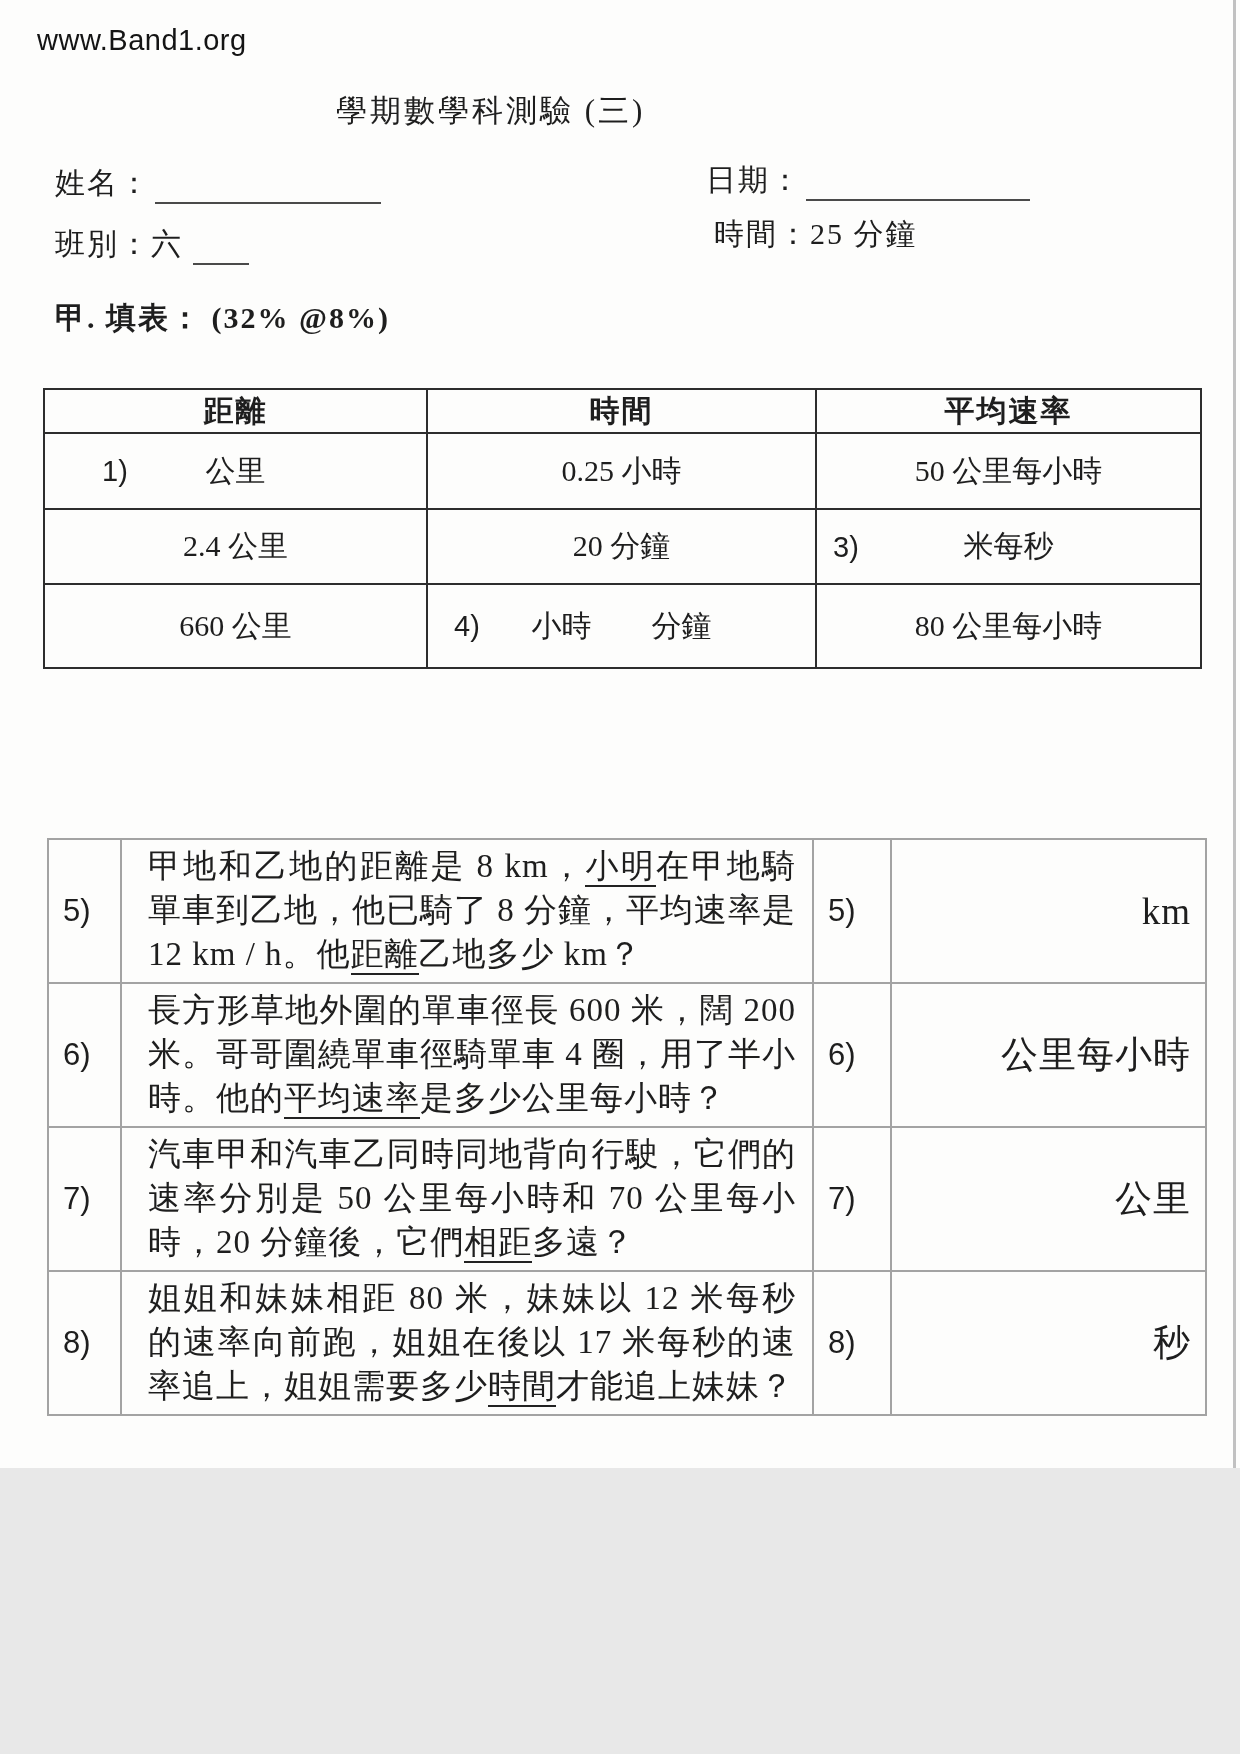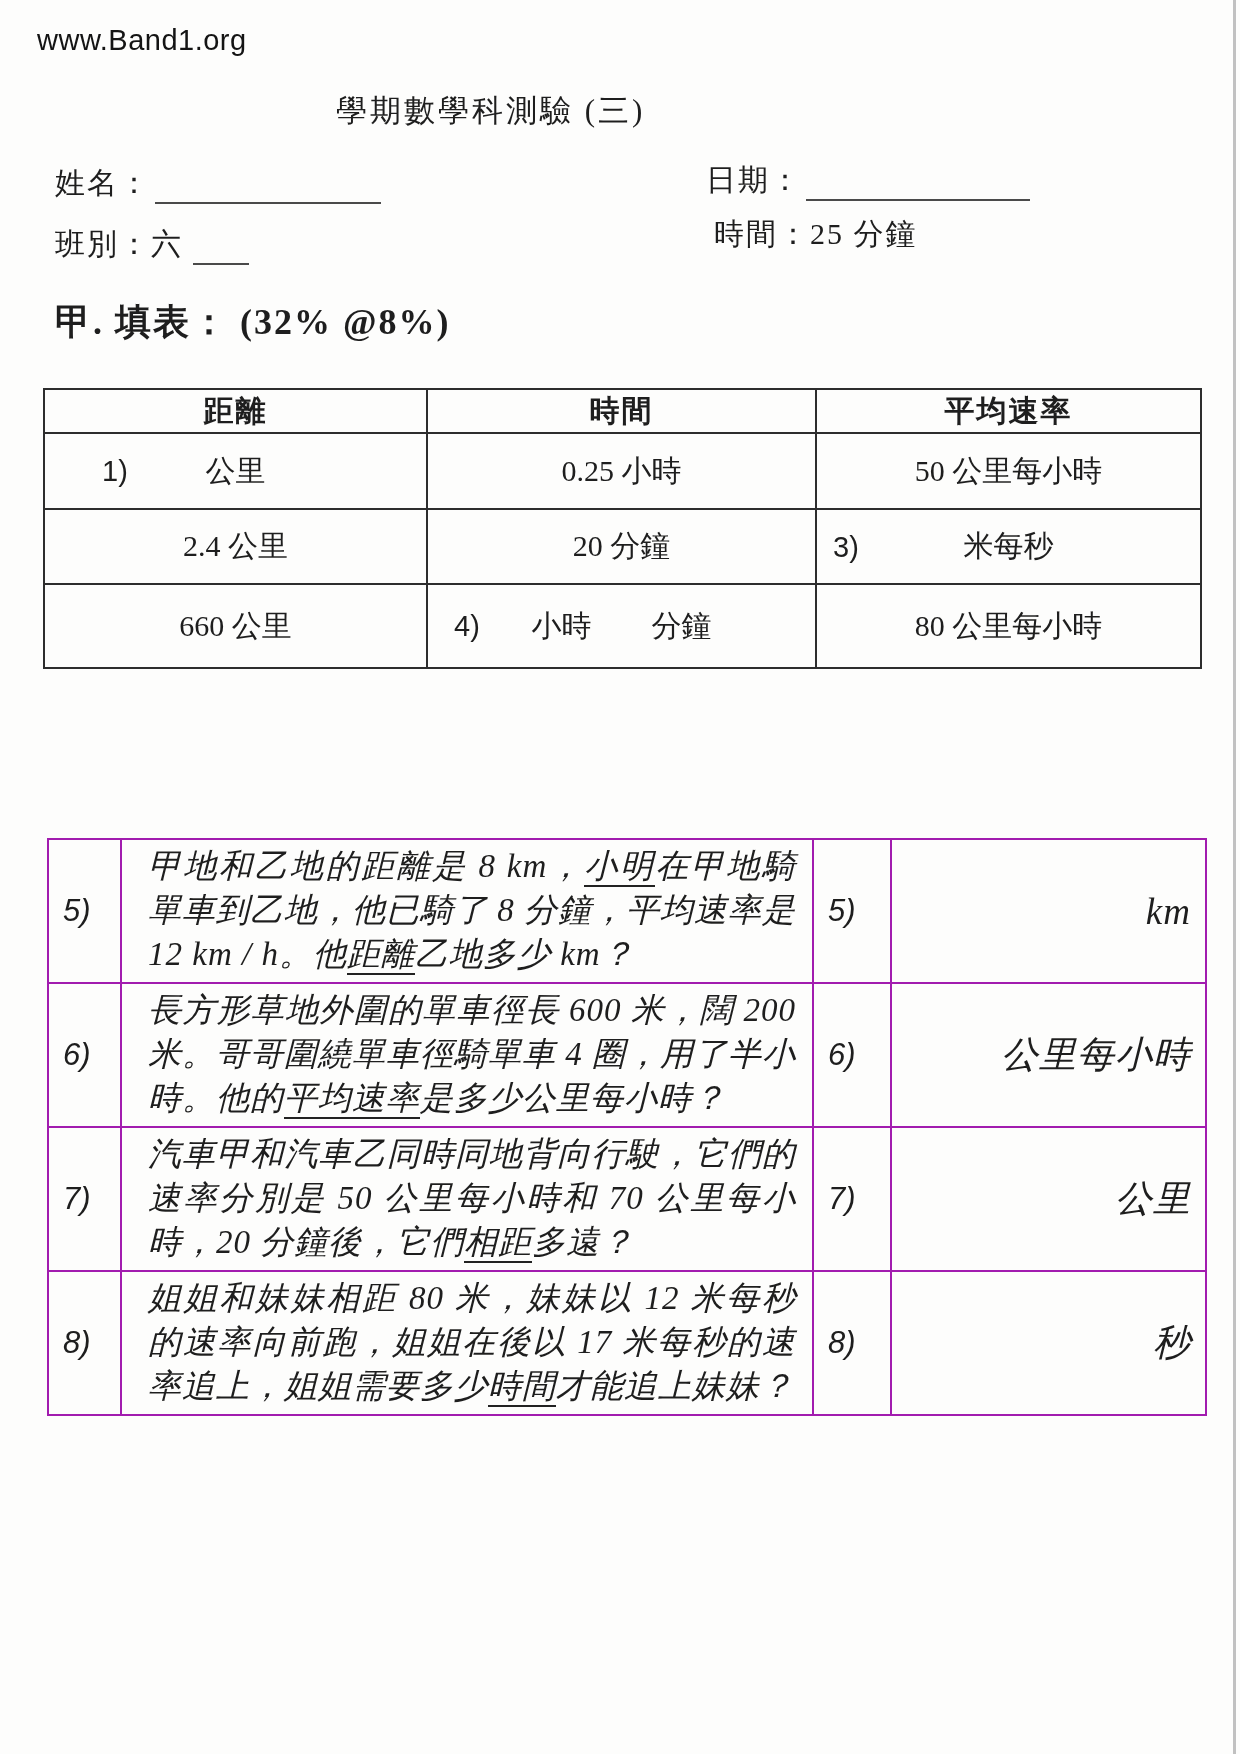--- a/index.html
+++ b/index.html
@@ -1,17 +1,17 @@
 <!DOCTYPE html>
 <html lang="zh-Hant"><head>
 <meta charset="utf-8">
 <style>
   html,body{margin:0;padding:0;background:#e8e8e8;}
   .page{
-    position:relative; width:1240px; height:1754px; margin:0 auto;
+    position:relative; width:1240px; height:1468px; margin:0 auto;
     background:#fdfdfc; color:#1e1e1e; overflow:hidden;
     font-family:"Liberation Serif","DejaVu Serif",serif;
   }
   .logo{
     position:absolute; left:37px; top:24px;
     font-family:"Liberation Sans","DejaVu Sans",sans-serif;
     font-size:29px; color:#141414; letter-spacing:.5px;
   }
   .title{
     position:absolute; left:336px; top:90px; margin:0;
@@ -22,21 +22,21 @@
   .f-class{left:55px; top:224px;}
   .f-date{left:706px; top:160px;font-family:Liberation Mono, monospace;}
   .f-time{left:706px; top:214px;margin-left:8px;}
   .blank{
     display:inline-block; border-bottom:2px solid #4a4a4a;
     height:32px; vertical-align:bottom; margin-left:4px;
   }
   .b-name{width:226px;}
   .b-class{width:56px; margin-left:10px;}
   .b-date{width:224px;}
-  .sechead{position:absolute; margin:0; font-size:36px; font-weight:600; letter-spacing:2px; white-space:pre-wrap;}
+  .sechead{position:absolute; margin:0; font-size:30px; font-weight:600; letter-spacing:2px; white-space:pre-wrap;}
   .h-a{left:55px; top:298px;}
   .h-b{left:55px; top:778px;}
 
   table{border-collapse:collapse; table-layout:fixed;}
   .tbl-a{
     position:absolute; left:43px; top:388px; width:1157px;
     font-size:30px;
   }
   .tbl-a th,.tbl-a td{
     border:2px solid #2d2d2d; text-align:center; vertical-align:middle;
@@ -47,21 +47,21 @@
   .cellnum{
     position:absolute; top:50%; transform:translateY(-50%);
     font-family:"Liberation Sans","DejaVu Sans",sans-serif; font-size:29px;
   }
   .n1{left:57px;} .n2{left:44px;} .n3{left:16px;} .n4{left:26px;}
 
   .tbl-b{
     position:absolute; left:47px; top:838px; width:1158px;
     font-size:33px;
   }
-  .tbl-b td{border:2px solid #a21caf; vertical-align:middle; padding:0;font-style:italic;}
+  .tbl-b td{border:2px solid #a3a3a3; vertical-align:middle; padding:0;}
   .qno,.ano{
     font-family:"Liberation Sans","DejaVu Sans",sans-serif;
     font-size:31px; padding-left:14px !important;
   }
   .qtext{
     padding:4px 16px 6px 26px !important;
     line-height:44px; letter-spacing:1px; text-align:justify;
   }
   .aunit{text-align:right; padding-right:14px !important; font-size:37px; letter-spacing:1px;}
   .u{border-bottom:2px solid #222; padding-bottom:1px;}

